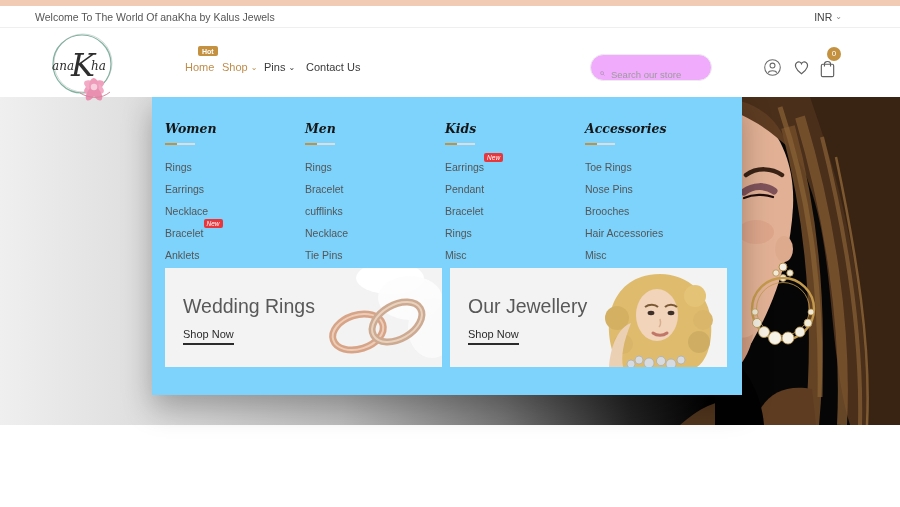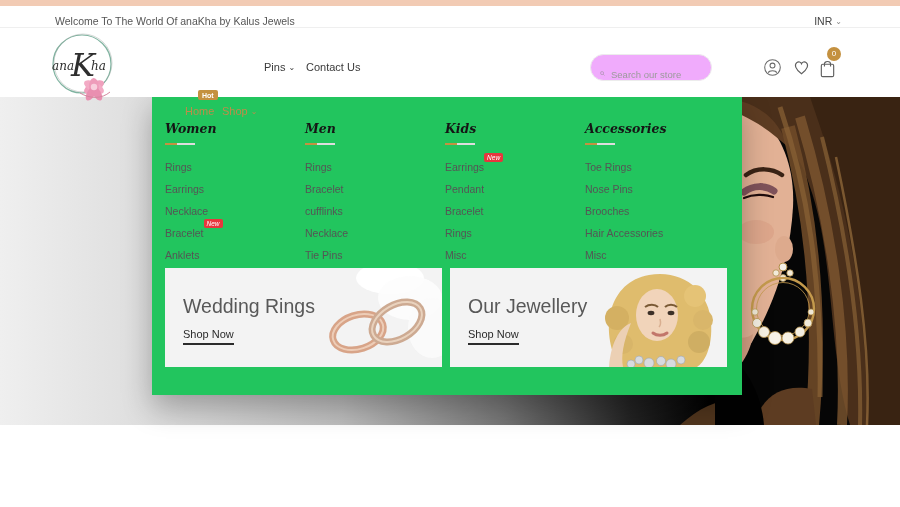--- a/index.html
+++ b/index.html
@@ -1,35 +1,35 @@
 <!DOCTYPE html>
 <html><head>
 <meta charset="utf-8">
 <style>
   * { margin:0; padding:0; box-sizing:border-box; }
   html,body { width:900px; height:507px; background:#fff; overflow:hidden;
               font-family:"Liberation Sans", sans-serif; position:relative; }
 
   
   #topstrip { height:6px; background:#f2cbb4; }
-  #topbar { height:22px; display:flex; align-items:flex-end; justify-content:space-between;
-            padding:0 58px 0 55px; border-bottom:1px solid #efefef; }
+  #topbar { height:22px; display:flex; align-items:center; justify-content:space-between;
+            padding:0 58px 0 35px; border-bottom:1px solid #efefef; }
   #topbar .welcome { font-size:10.5px; color:#555; }
   #currency { font-size:10.5px; color:#444; cursor:pointer; display:flex; align-items:center; gap:3px; }
   #currency .chev { font-size:8px; color:#888; }
 
   
   #header { height:69px; position:relative; background:#fff; z-index:20; }
   #logo { position:absolute; left:42px; top:2px; width:80px; height:72px; cursor:pointer; }
   .logo-text { font-family:"DejaVu Serif", serif; font-style:italic; fill:#2e2e2e; }
 
   .nav-item { position:absolute; top:33px; font-size:11px; color:#3a3a3a; cursor:pointer;
               display:flex; align-items:center; gap:3px; }
   .nav-item .chev { font-size:8px; }
-  .nav-item.gold { color:#bf8c4a;margin-top:44px; }
+  .nav-item.gold { color:#bf8c4a; }
   #nav-home { left:185px; }
   #nav-shop { left:222px; }
   #nav-pages { left:264px; }
   #nav-contact { left:306px; }
   .hot-badge { position:absolute; top:-15px; left:13px; background:#c49140; color:#fff;
                font-size:7px; font-weight:bold; padding:1.5px 4px; border-radius:2px; }
 
   #searchbox { position:absolute; left:590px; top:26px; width:122px; height:27px;
                background:#f0abfc; border:1px solid #ececec; border-radius:14px;
                display:flex; align-items:flex-end; padding:0 8px 0 9px; }
@@ -44,21 +44,21 @@
   #cart-badge { position:absolute; left:827px; top:19px; width:14px; height:14px;
                 background:#c49140; border-radius:50%; color:#fff; font-size:8px;
                 line-height:14px; text-align:center; }
 
   
   #hero { position:absolute; left:0; top:97px; width:900px; height:328px; z-index:1;
           background:linear-gradient(90deg,#efefef 0%,#dedede 16%,#bdbdbd 38%,#757575 56%,#232323 70%,#000 79%); }
   #hero-art { position:absolute; right:0; top:0; width:240px; height:328px; }
 
   
-  #mega { position:absolute; left:152px; top:97px; width:590px; height:298px; background:#22c55e;
+  #mega { position:absolute; left:152px; top:97px; width:590px; height:298px; background:#7dd3fc;
           z-index:10; box-shadow:0 12px 28px rgba(0,0,0,.28); }
   .mega-col { position:absolute; top:24px; width:135px; }
   .mega-col:nth-of-type(1){ left:13px; } .mega-col:nth-of-type(2){ left:153px; }
   .mega-col:nth-of-type(3){ left:293px; } .mega-col:nth-of-type(4){ left:433px; }
   .col-title { font-family:"DejaVu Serif", serif; font-style:italic; font-weight:bold;
                font-size:12.5px; color:#151515; cursor:pointer; width:max-content; }
   .col-underline { margin-top:7px; width:30px; height:2px; background:#ddd; position:relative; }
   .col-underline .gold-seg { position:absolute; left:0; top:0; width:12px; height:2px; background:#c49140; }
   .mega-col ul { list-style:none; margin-top:11px; }
   .mega-col li { height:22px; display:flex; align-items:center; }

